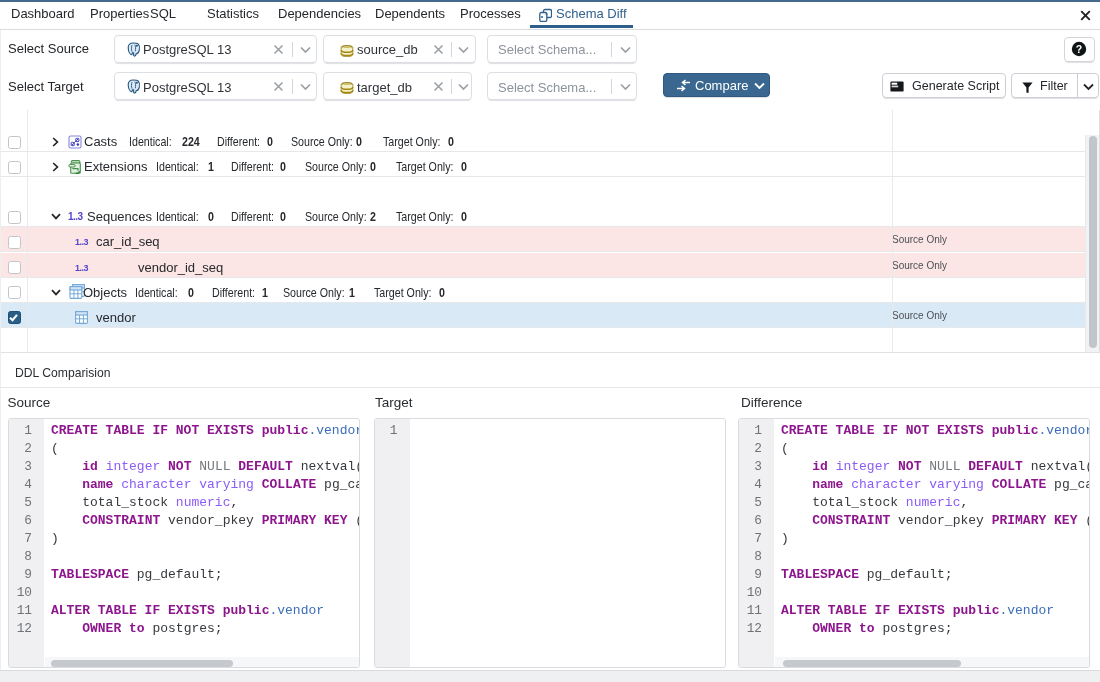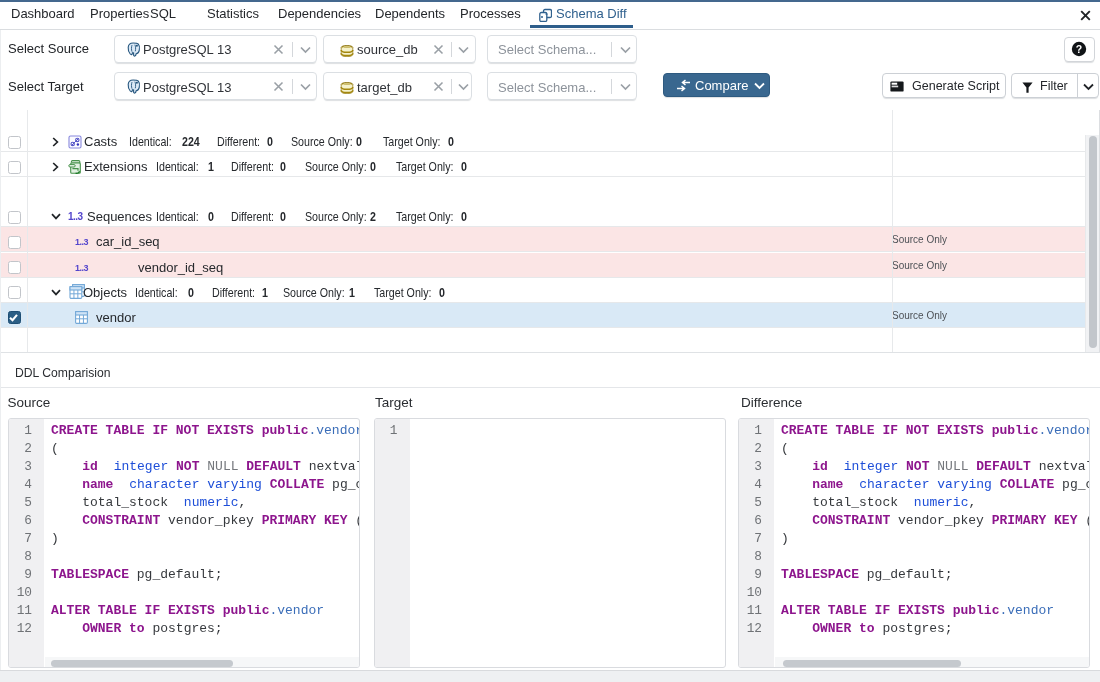--- a/index.html
+++ b/index.html
@@ -41,21 +41,21 @@
 .vsb { position:absolute; left:1086px; top:25.4px; width:14px; height:216.6px; background:#f1f2f4; }
 .vsb .thumb { position:absolute; left:3px; top:1px; width:8px; height:212px; background:#c2c6cb; border-radius:4px; }
 .ddltitle { position:absolute; left:15px; top:365px; font-size:13.5px; color:#2a2d31; transform:scaleX(0.9); transform-origin:0 0; }
 .ddlborder { position:absolute; left:0; top:387px; width:1100px; height:1px; background:#e4e6e9; }
 .plabel { position:absolute; top:395px; font-size:13.5px; color:#2a2d31; }
 .panel { position:absolute; top:418px; width:352px; height:250px; border:1px solid #d9dbdf; border-radius:3px; background:#fff; overflow:hidden; }
 .gutter { position:absolute; left:0; top:0; width:35px; height:100%; background:#f0f0f2; }
 .lnums { position:absolute; left:0; top:3px; width:23px; font-family:"Liberation Mono", monospace; font-size:12.8px; line-height:18px; color:#6f7276; text-align:right; }
 .code { position:absolute; left:42px; top:3px; font-family:"Liberation Mono", monospace; font-size:13px; line-height:18px; color:#36393d; white-space:pre; }
 .code .k { color:#8d158d; font-weight:bold; }
-.code .t { color:#1d4ed8;margin-left:8px; }
+.code .t { color:#8b5cf6; }
 .code .b { color:#3a6db8; }
 .code .g { color:#74777c; }
 .code .s { color:#c0392b; }
 .hsb { position:absolute; left:36px; bottom:0; right:0; height:10px; background:#f6f7f8; }
 .hsb .thumb { position:absolute; top:3px; height:6.5px; background:#c5c9ce; border-radius:4px; }
 .bstrip { position:absolute; left:0; top:670px; width:1100px; height:12px; background:#eef0f2; border-top:1px solid #d8dadd; }
 svg { display:block; }
 </style>
 </head>
 <body>

